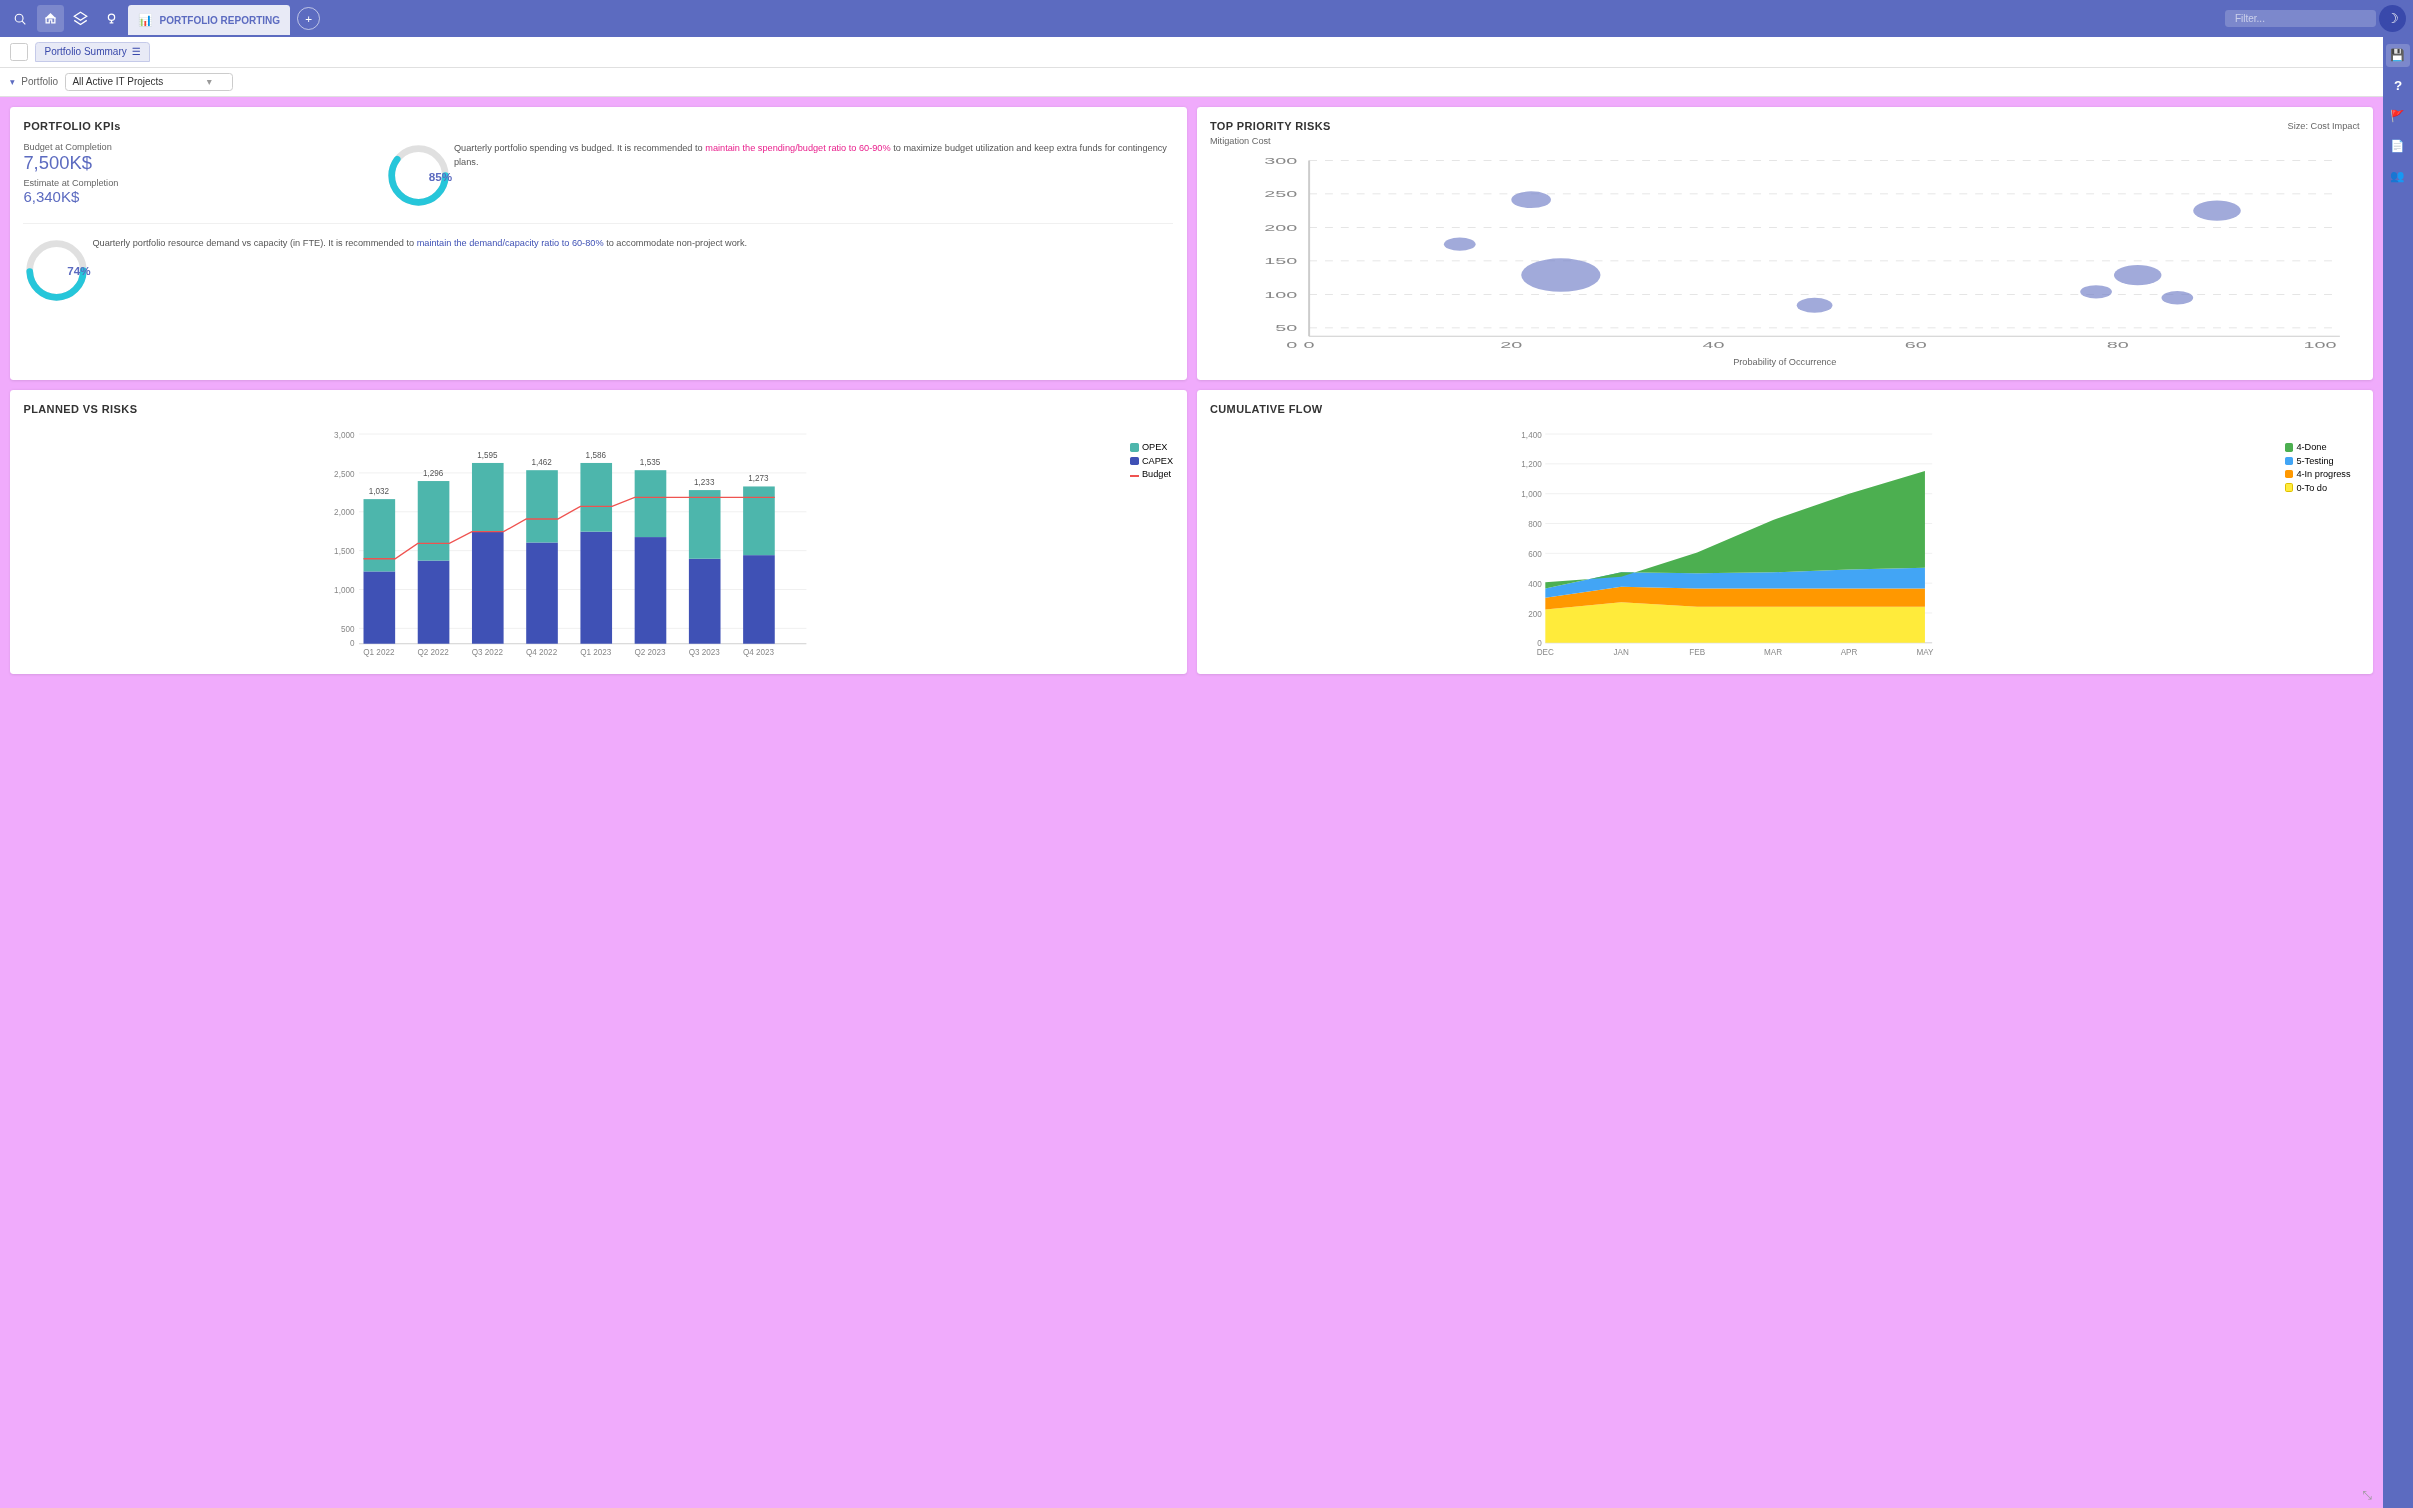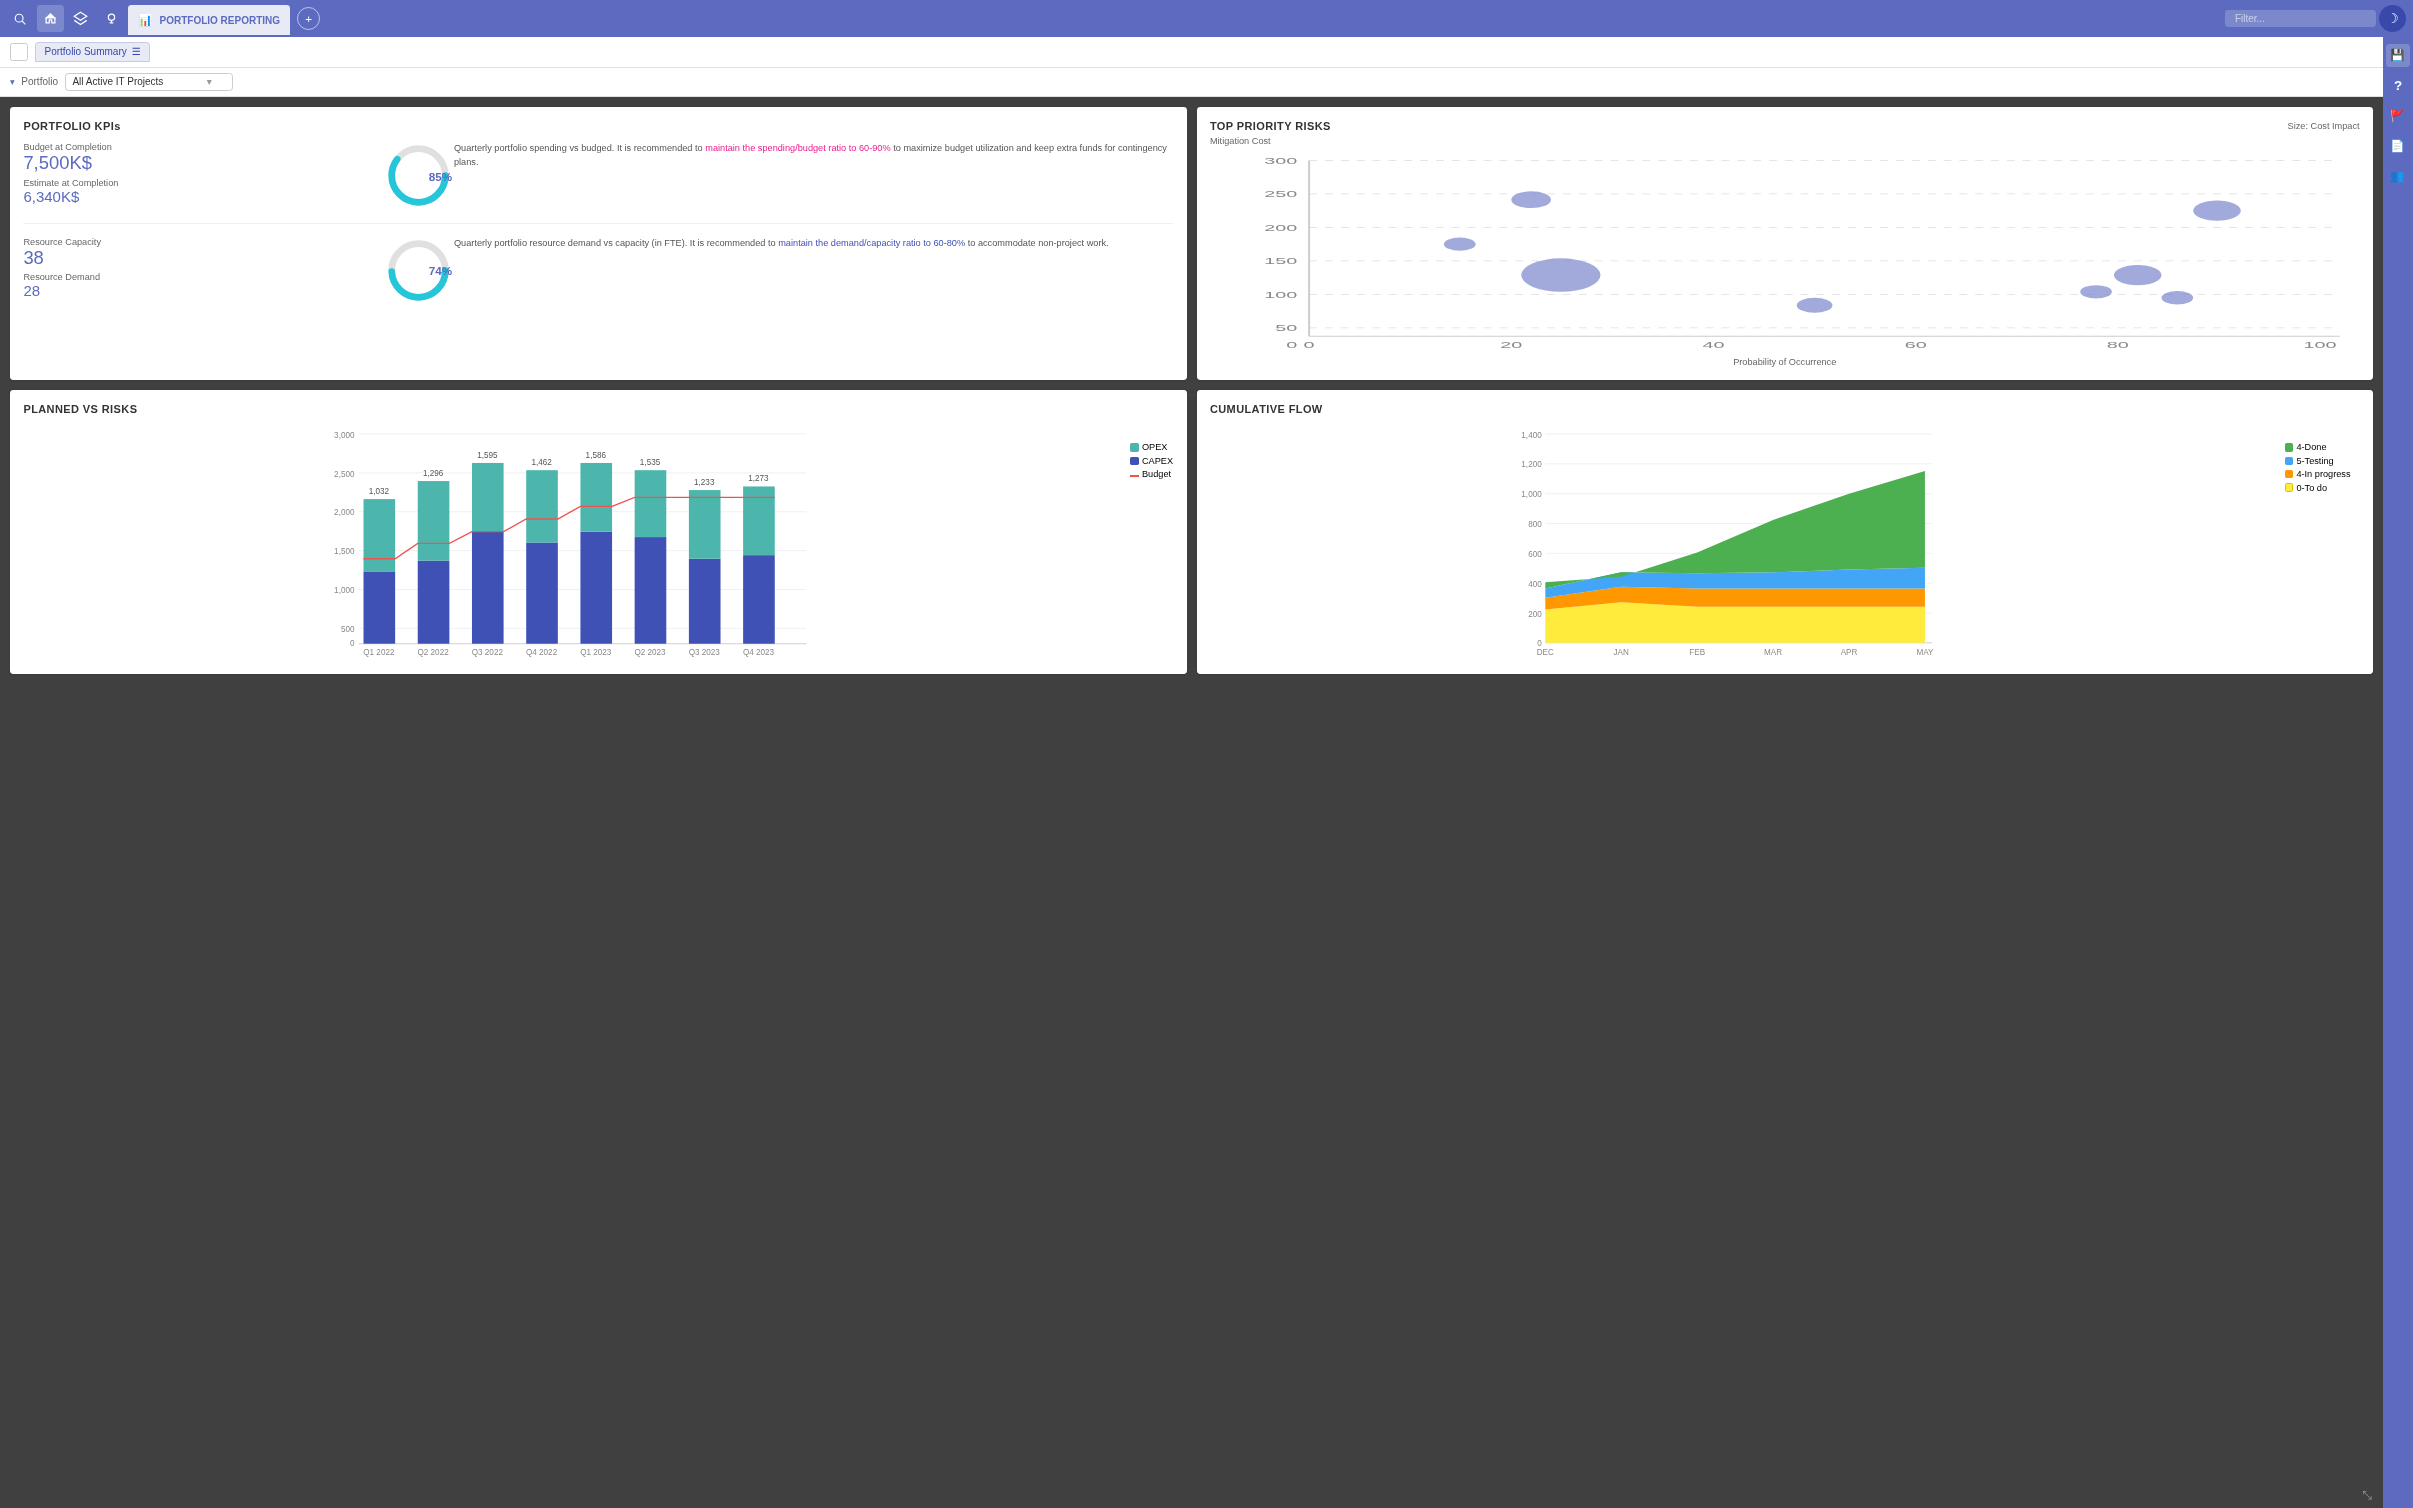--- a/index.html
+++ b/index.html
@@ -80,21 +80,21 @@
       width: 23.5px; height: 23.5px;
       display: flex; align-items: center; justify-content: center;
       color: white; font-size: 11.7px; cursor: pointer;
       border-radius: 3.4px;
     }
     .sidebar-icon.active { background: rgba(255,255,255,0.2); }
 
     
     .main-content {
       flex: 1;
-      background: #404040;
+      background: #f0abfc;
       overflow-y: auto;
       padding-right: 30px;
     }
 
     
     .sub-header {
       background: white;
       padding: 5px 10px;
       display: flex;
       align-items: center;
@@ -314,26 +314,20 @@
             </div>
             <div class="kpi-desc">
               <span>Quarterly portfolio spending vs budged. It is recommended to </span>
               <span class="highlight-pink">maintain the spending/budget ratio to 60-90%</span>
               <span> to maximize budget utilization and keep extra funds for contingency plans.</span>
             </div>
           </div>
           <hr style="border:none;border-top:0.8px solid #f0f0f0;">
 
           <div class="kpi-row">
-            <div class="kpi-info">
-              <div class="kpi-label">Resource Capacity</div>
-              <div class="kpi-value">38</div>
-              <div class="kpi-sub-label">Resource Demand</div>
-              <div class="kpi-sub-value">28</div>
-            </div>
 
             <div class="donut-container">
               <svg viewBox="0 0 80 80">
                 <circle cx="40" cy="40" r="32" fill="none" stroke="#e0e0e0" stroke-width="8"></circle>
                 <circle cx="40" cy="40" r="32" fill="none" stroke="#26c6da" stroke-width="8" stroke-dasharray="148.6 200.96" stroke-dashoffset="50.24" stroke-linecap="round"></circle>
               </svg>
               <div class="donut-label">74%</div>
             </div>
             <div class="kpi-desc">
               <span>Quarterly portfolio resource demand vs capacity (in FTE). It is recommended to </span>

